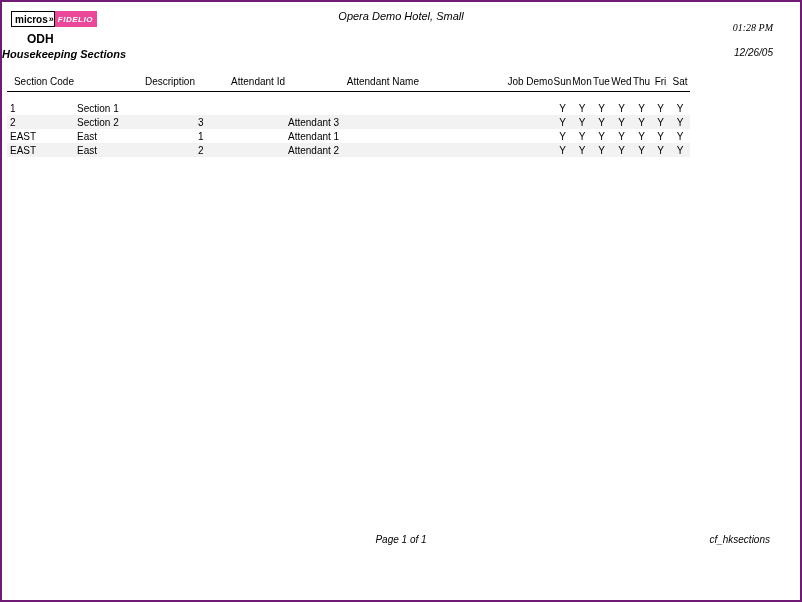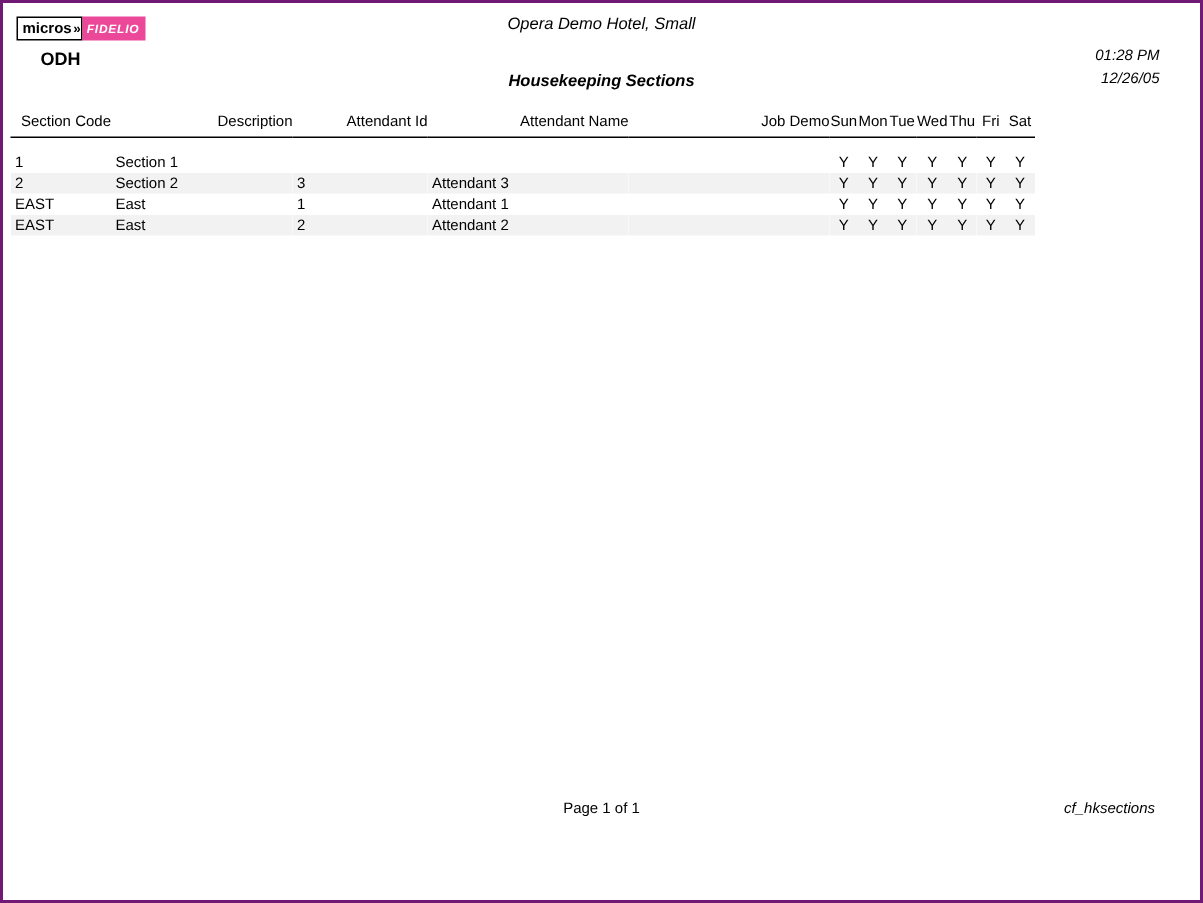--- a/index.html
+++ b/index.html
@@ -67,34 +67,34 @@
     width: 100%;
     text-align: center;
     font-size: 11px;
     font-style: italic;
   }
   .report-title {
     position: absolute;
     left: 0;
     top: 46px;
     width: 100%;
-    text-align: center;
+    text-align: left;
     font-size: 11px;
     font-style: italic;
     font-weight: bold;
   }
   .report-date, .report-time {
     position: absolute;
     right: 27px;
     text-align: right;
     font-size: 10px;
     font-style: italic;
   }
   .report-date { top: 7px; margin-top: 38px; }
-  .report-time { top: 30px; }
+  .report-time { top: 20px; font-family: Liberation Serif, serif; }
 
   
   .report-table {
     position: absolute;
     left: 5px;
     top: 70px;
     width: 683px;
     border-collapse: collapse;
     table-layout: fixed;
     font-size: 10px;
@@ -133,20 +133,21 @@
   .report-table tbody tr.alt { background: var(--row-alt-color, #f2f2f2); }
 
   
   .page-number {
     position: absolute;
     left: 0;
     top: 532px;
     width: 100%;
     text-align: center;
     font-size: 10px;
+    font-style: italic;
   }
   .report-code {
     position: absolute;
     right: 30px;
     top: 532px;
     text-align: left;
     font-size: 10px;
     font-style: italic;
   }
 </style>

